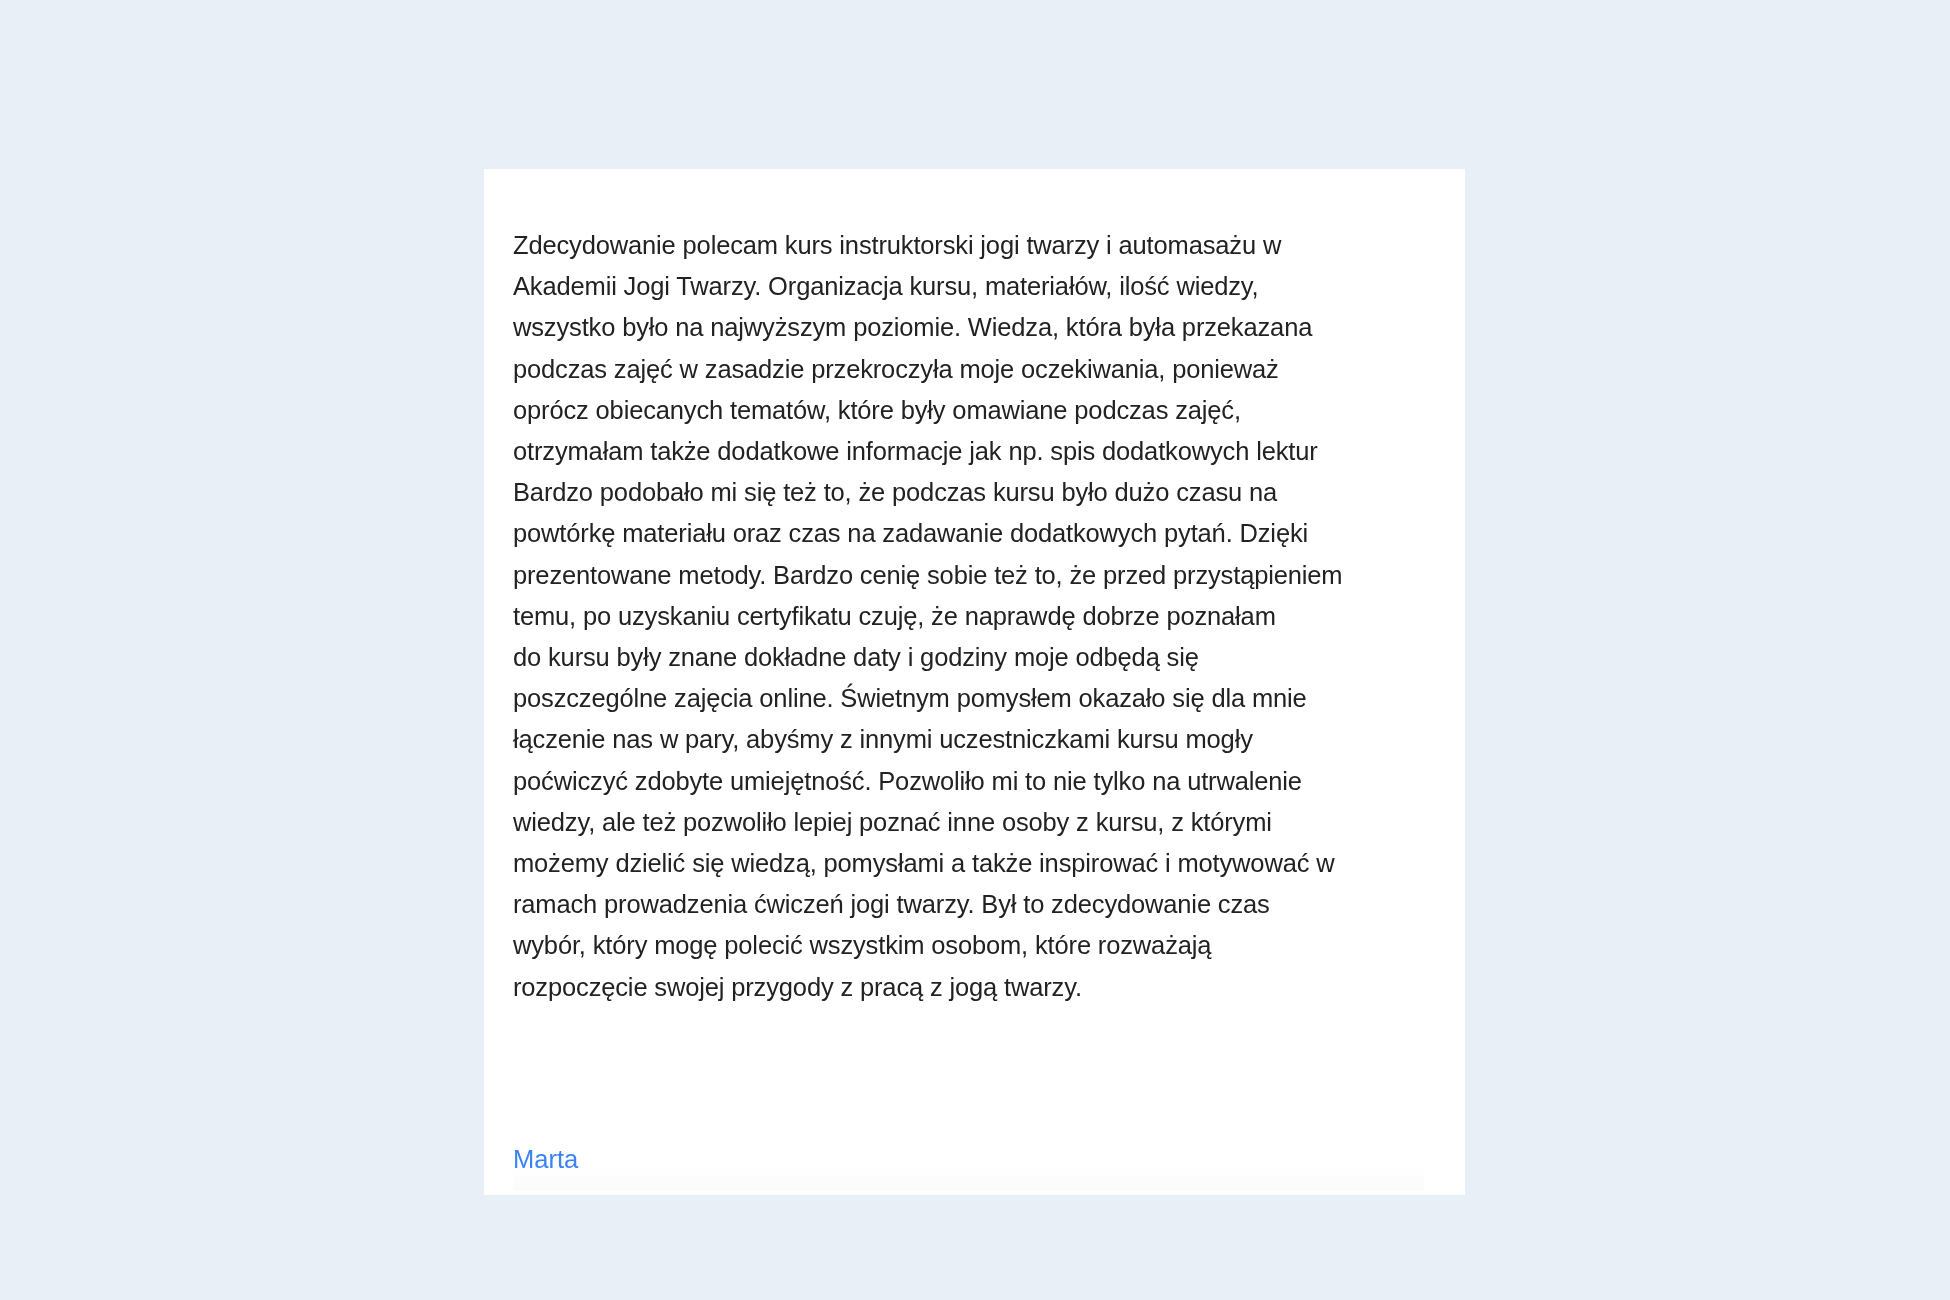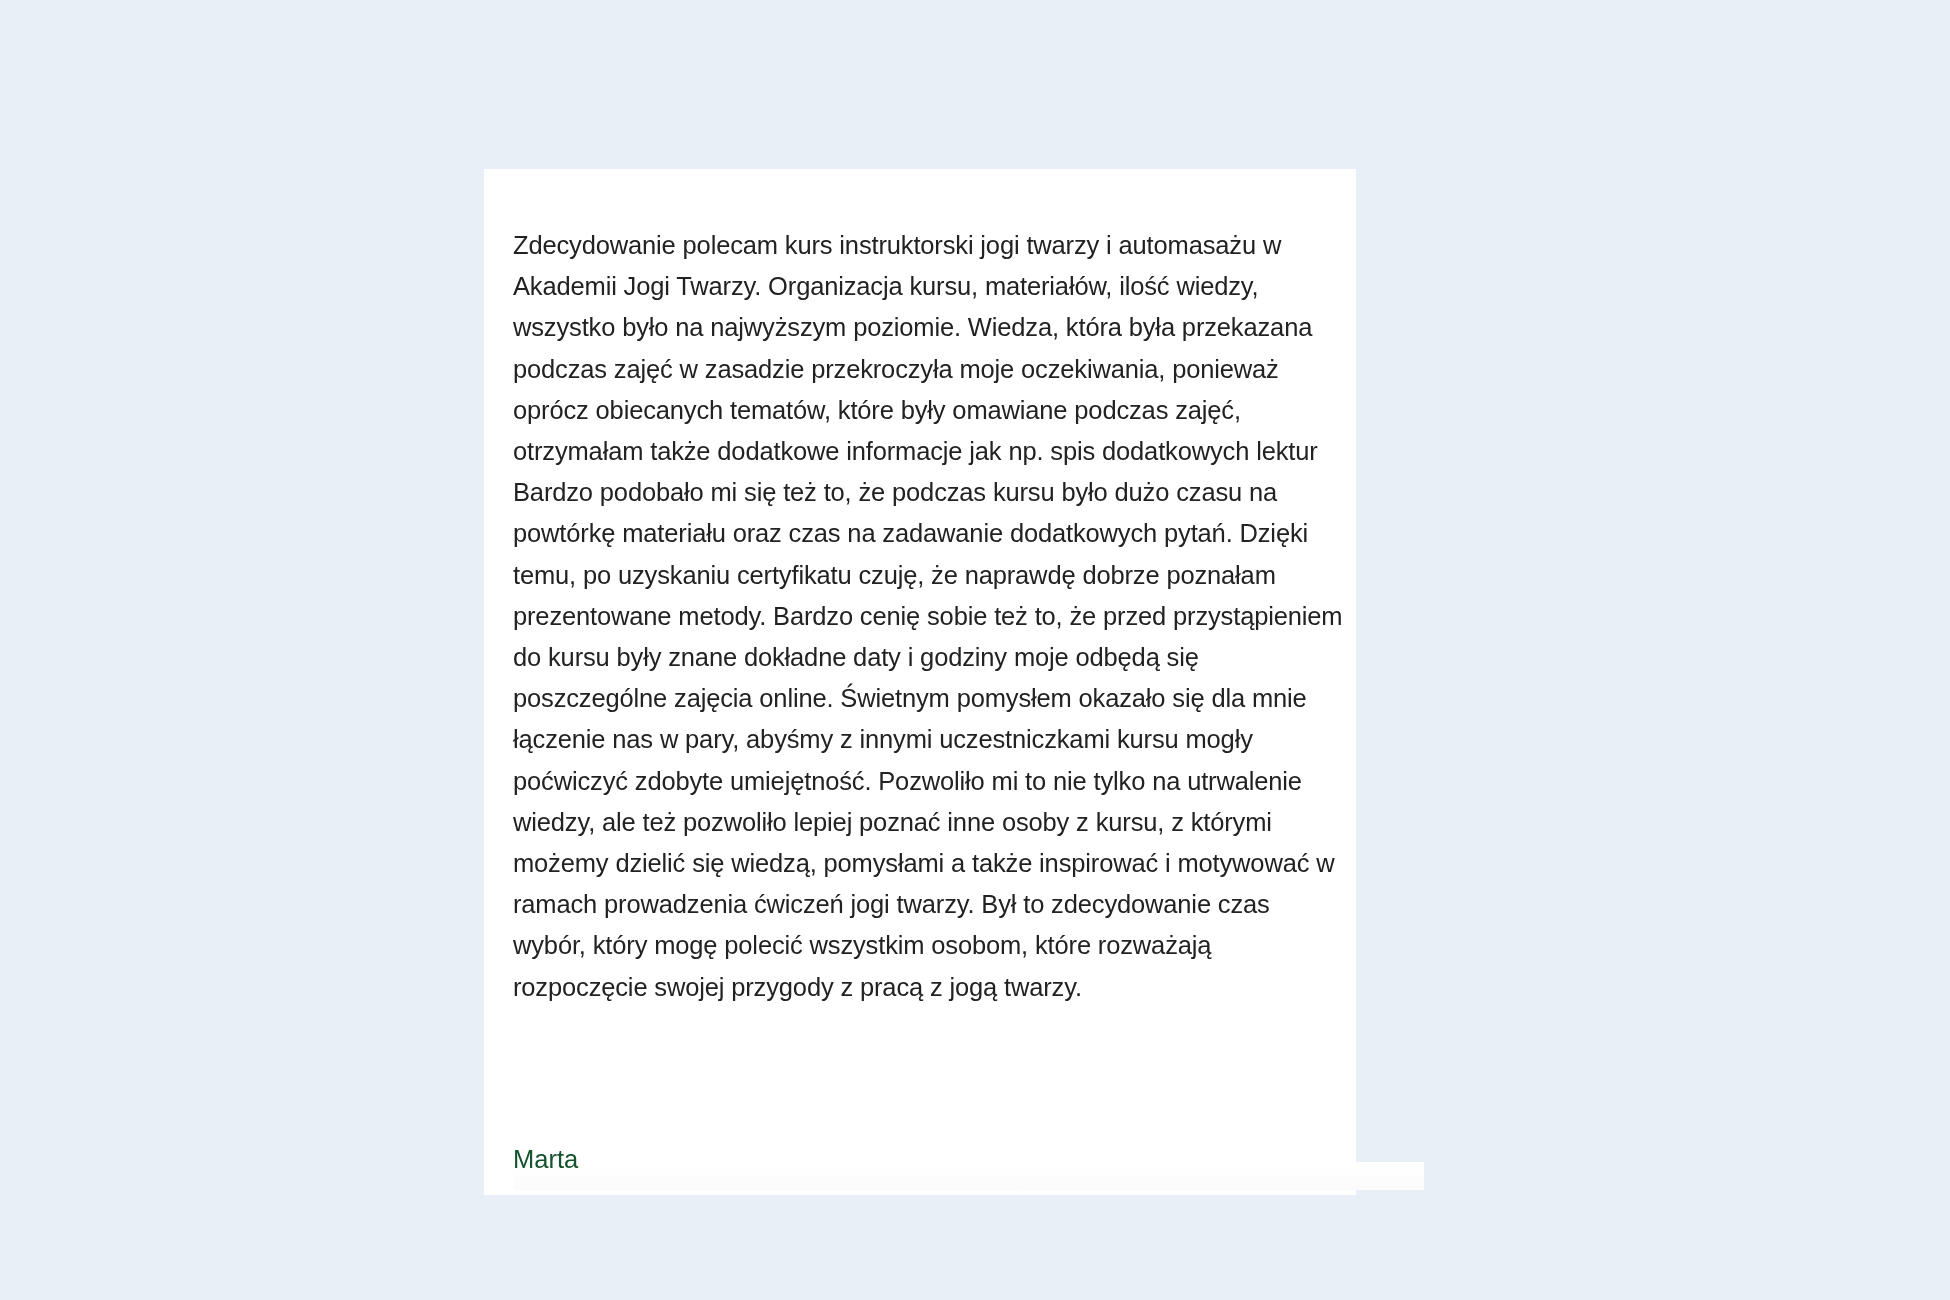--- a/index.html
+++ b/index.html
@@ -11,21 +11,21 @@
       height: 1300px;
       background: #e8eff7;
       position: relative;
       overflow: hidden;
       font-family: "Liberation Sans", sans-serif;
     }
     .card {
       position: absolute;
       left: 484px;
       top: 169px;
-      width: 872px;
+      width: 981px;
       height: 1026px;
       background: #ffffff;
       box-sizing: border-box;
     }
     .content {
       position: absolute;
       left: 29px;
       top: 56px;
       width: 930px;
       color: #222222;
@@ -34,21 +34,21 @@
       letter-spacing: -0.15px;
     }
     .line {
       display: block;
       white-space: nowrap;
     }
     .signature {
       position: absolute;
       left: 29px;
       top: 970px;
-      color: #14532d;
+      color: #3b82f6;
       font-size: 25.5px;
       line-height: 41.2px;
     }
     .fade-strip {
       position: absolute;
       left: 29px;
       top: 993px;
       width: 911px;
       height: 28px;
       background: linear-gradient(to bottom, #ffffff, #fbfbfb);
@@ -61,22 +61,22 @@
   <div class="fade-strip"></div>
   <div class="content">
     <span class="line">Zdecydowanie polecam kurs instruktorski jogi twarzy i automasażu w</span>
     <span class="line">Akademii Jogi Twarzy. Organizacja kursu, materiałów, ilość wiedzy,</span>
     <span class="line">wszystko było na najwyższym poziomie. Wiedza, która była przekazana</span>
     <span class="line">podczas zajęć w zasadzie przekroczyła moje oczekiwania, ponieważ</span>
     <span class="line">oprócz obiecanych tematów, które były omawiane podczas zajęć,</span>
     <span class="line">otrzymałam także dodatkowe informacje jak np. spis dodatkowych lektur</span>
     <span class="line">Bardzo podobało mi się też to, że podczas kursu było dużo czasu na</span>
     <span class="line">powtórkę materiału oraz czas na zadawanie dodatkowych pytań. Dzięki</span>
+    <span class="line">prezentowane metody. Bardzo cenię sobie też to, że przed przystąpieniem</span>
     <span class="line">temu, po uzyskaniu certyfikatu czuję, że naprawdę dobrze poznałam</span>
-    <span class="line">prezentowane metody. Bardzo cenię sobie też to, że przed przystąpieniem</span>
     <span class="line">do kursu były znane dokładne daty i godziny moje odbędą się</span>
     <span class="line">poszczególne zajęcia online. Świetnym pomysłem okazało się dla mnie</span>
     <span class="line">łączenie nas w pary, abyśmy z innymi uczestniczkami kursu mogły</span>
     <span class="line">poćwiczyć zdobyte umiejętność. Pozwoliło mi to nie tylko na utrwalenie</span>
     <span class="line">wiedzy, ale też pozwoliło lepiej poznać inne osoby z kursu, z którymi</span>
     <span class="line">możemy dzielić się wiedzą, pomysłami a także inspirować i motywować w</span>
     <span class="line">ramach prowadzenia ćwiczeń jogi twarzy. Był to zdecydowanie czas</span>
     <span class="line">wybór, który mogę polecić wszystkim osobom, które rozważają</span>
     <span class="line">rozpoczęcie swojej przygody z pracą z jogą twarzy.</span>
   </div>

